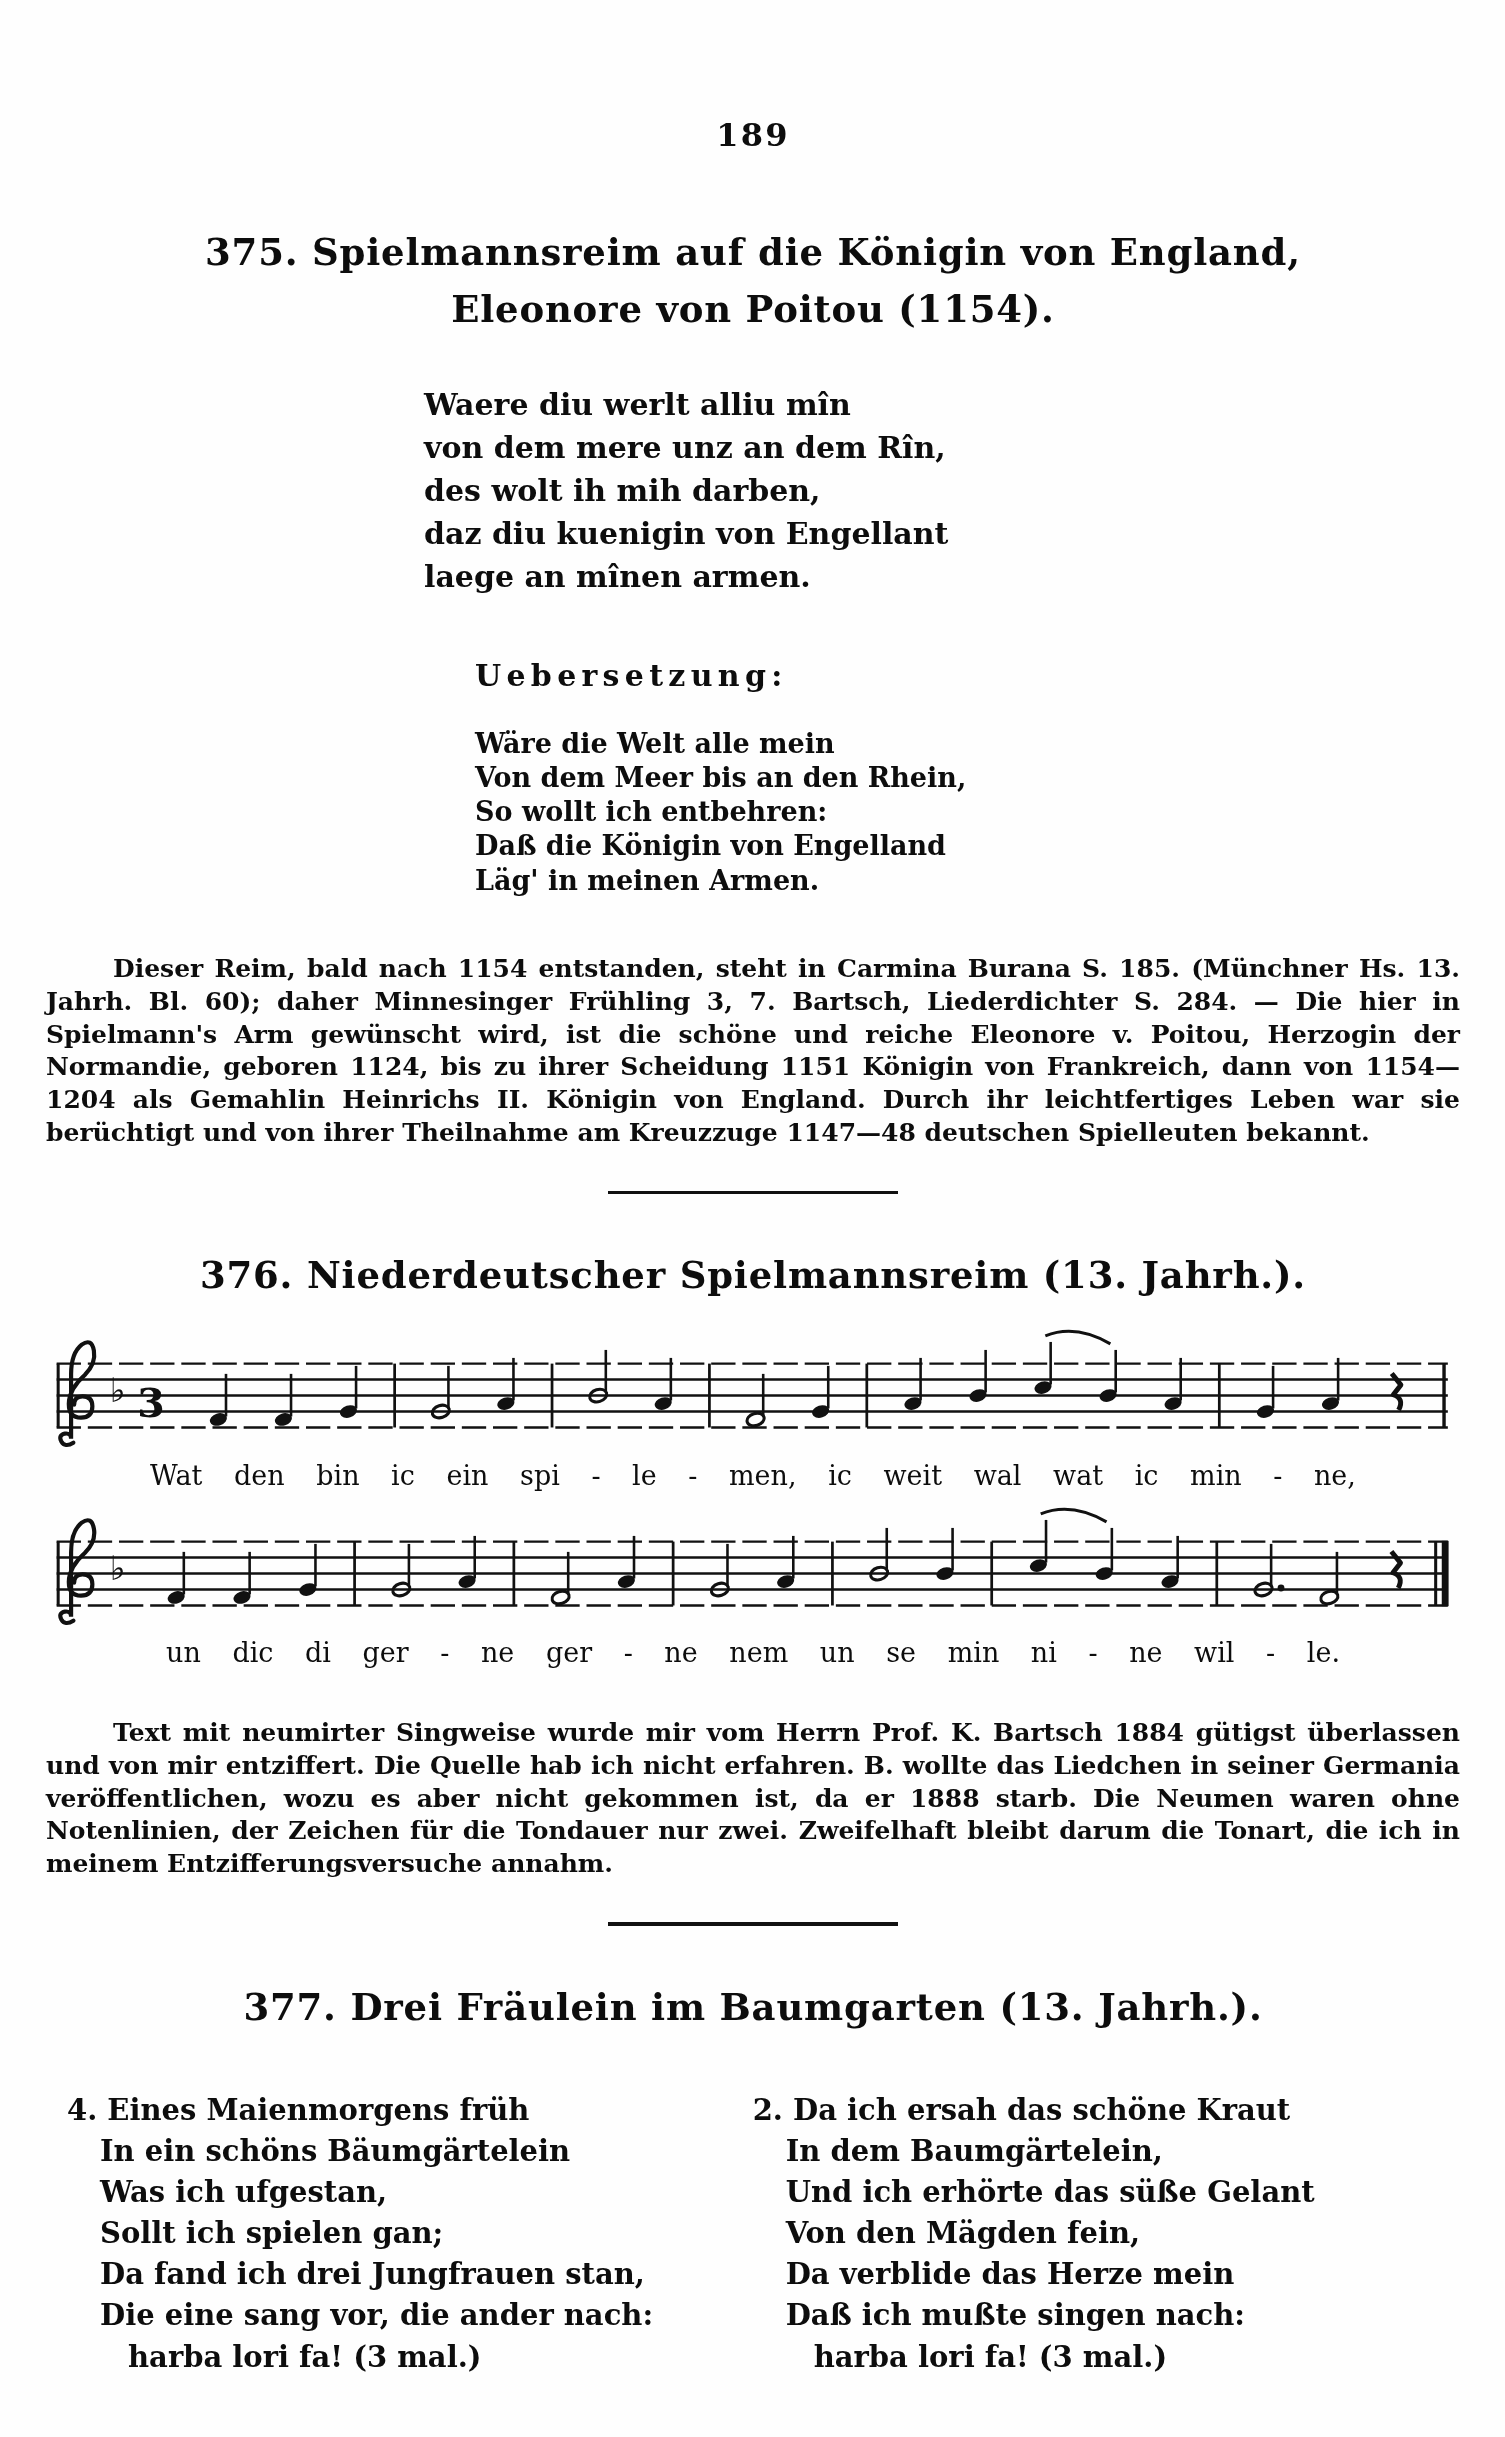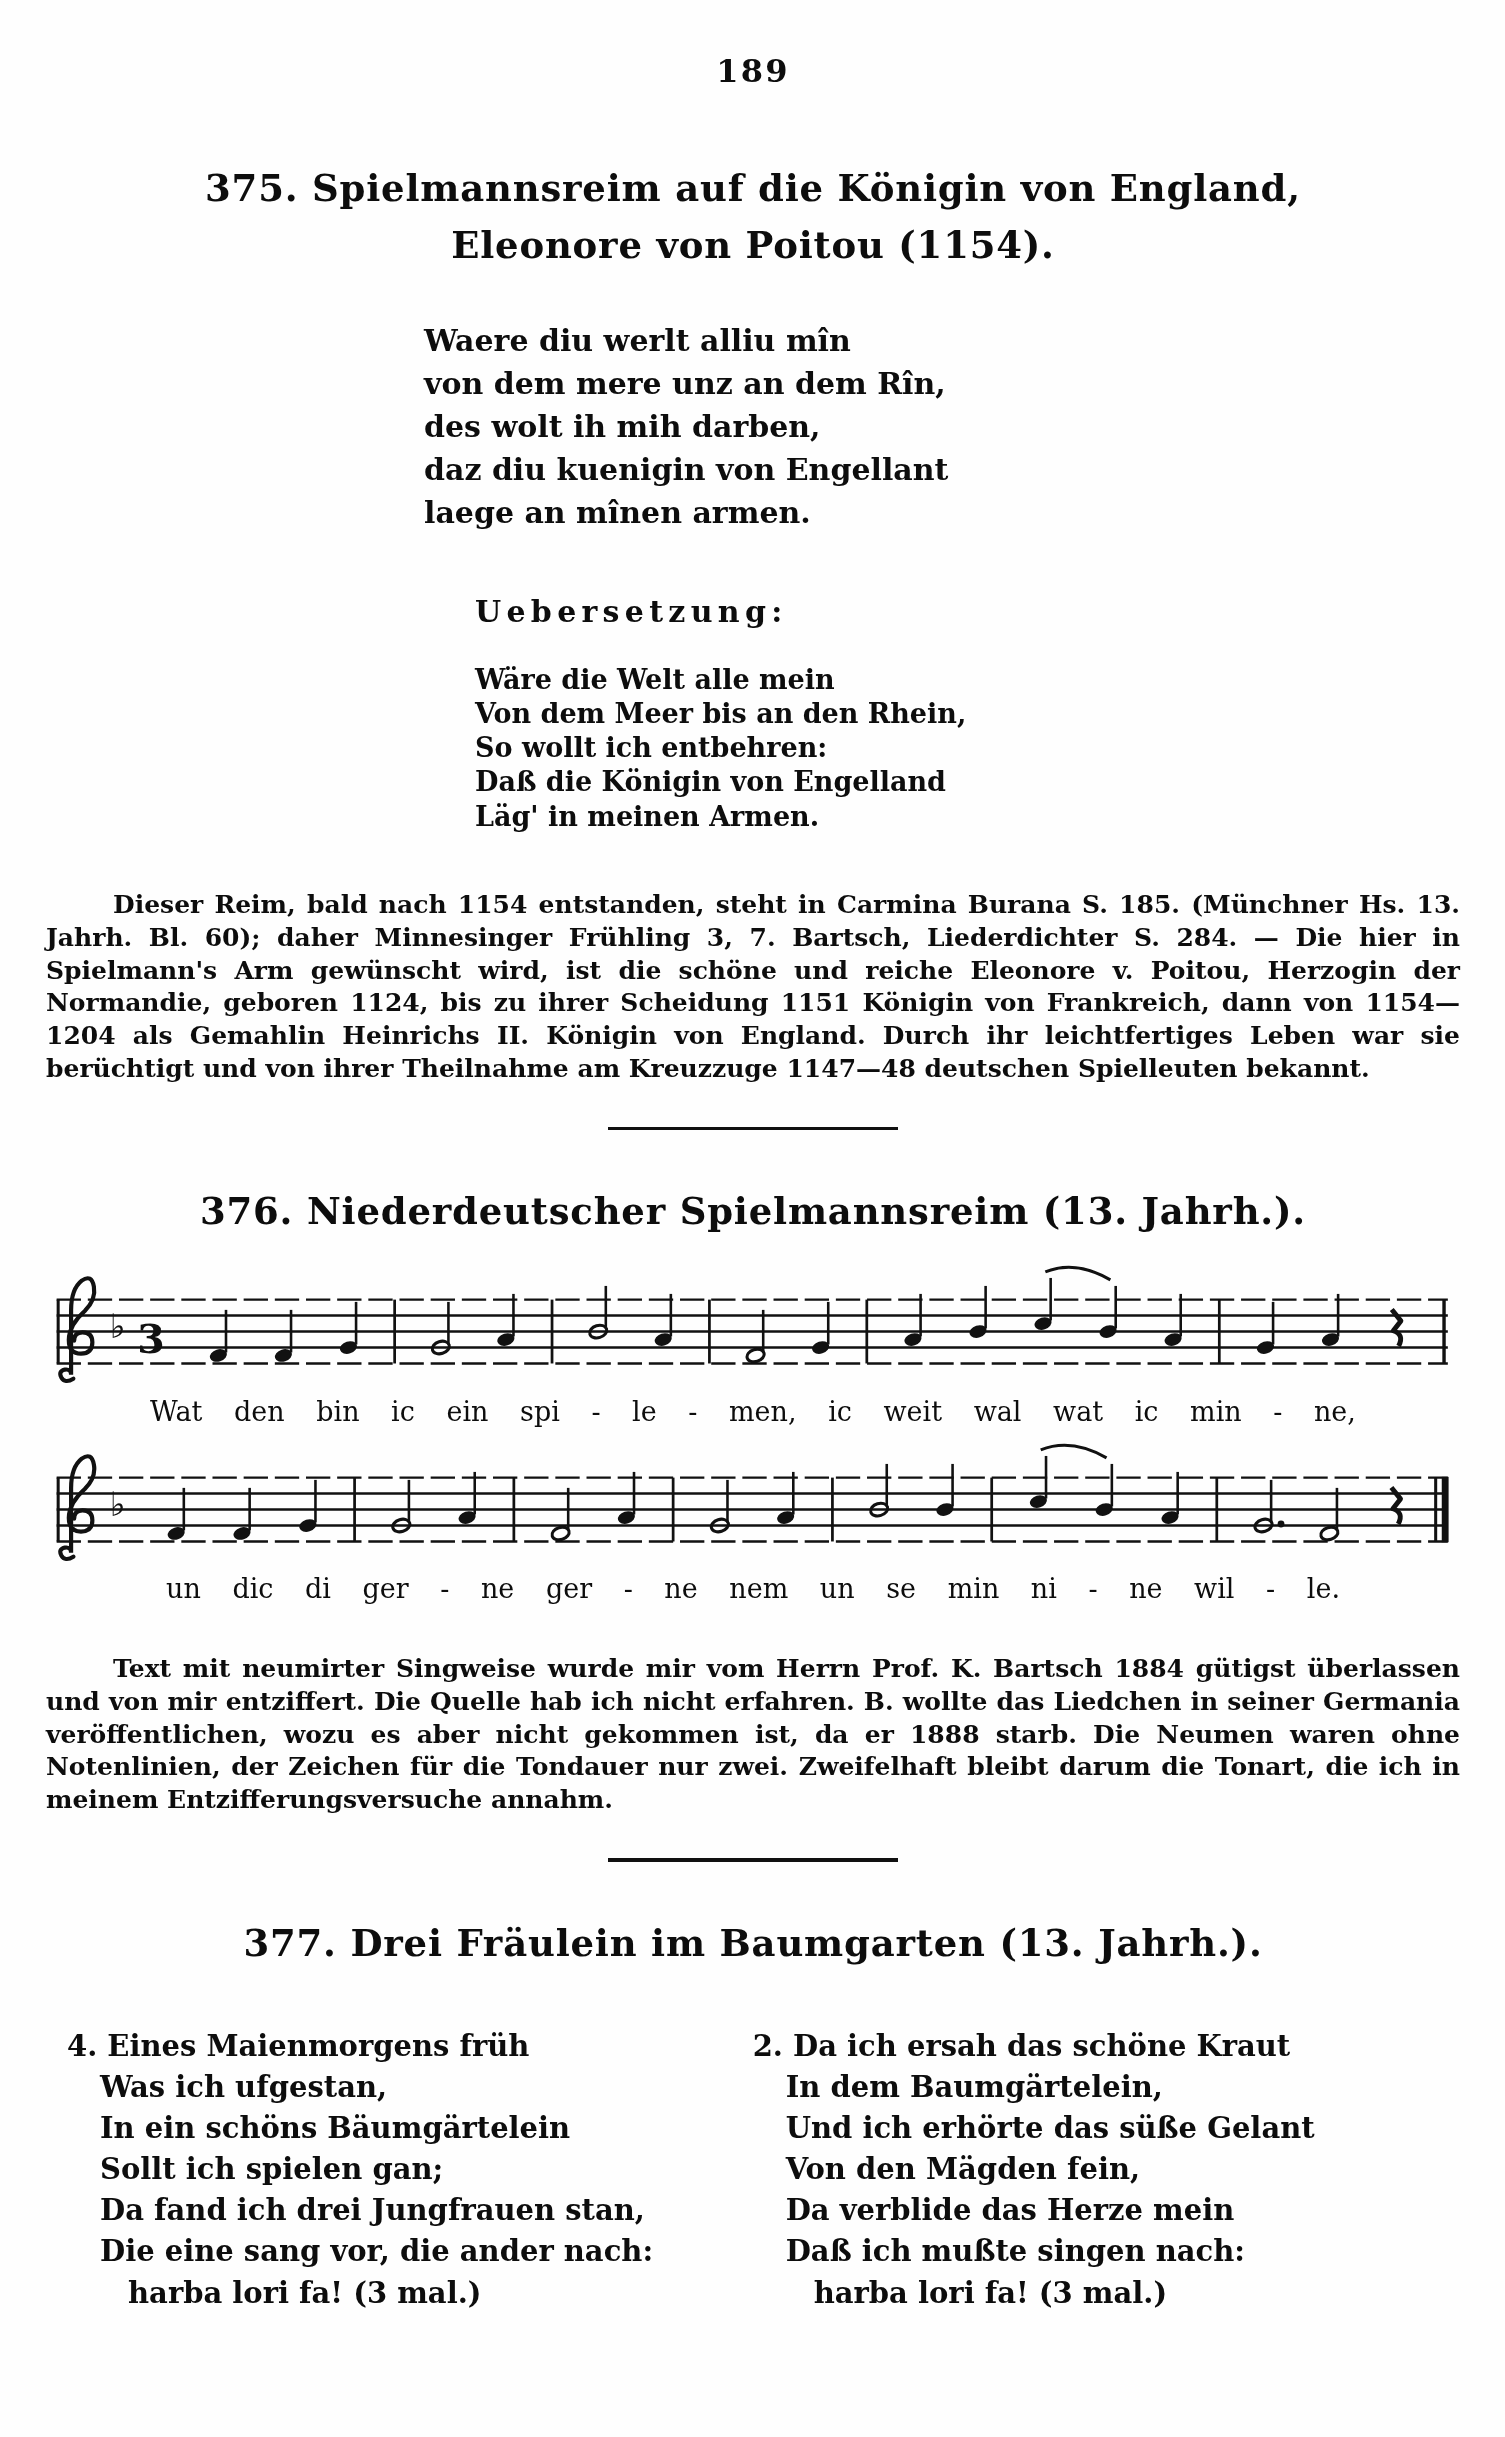--- a/index.html
+++ b/index.html
@@ -2,21 +2,21 @@
 <html style="font-size:12px"><head>
 <meta charset="utf-8">
 <style>
   html,body{margin:0;padding:0;}
   body{
     width:1506px;height:2438px;overflow:hidden;
     background:#fefefe;color:#0d0d0d;
     font-family:"DejaVu Serif", serif;
   }
   .page{position:relative;width:1506px;height:2438px;}
-  .pageno{margin-top:52px;text-align:center;font-size:32px;font-weight:bold;letter-spacing:2.3px;}
+  .pageno{margin-top:116px;text-align:center;font-size:32px;font-weight:bold;letter-spacing:2.3px;}
   .h-main{margin-top:70px;text-align:center;font-size:37px;font-weight:bold;line-height:1.55;letter-spacing:0.8px;}
   .verse-antiqua{margin-top:44px;margin-left:424px;font-size:30px;font-weight:bold;line-height:1.44;}
   .uebers-wrap{margin-top:59px;margin-left:475px;}
   .uebers-head{width:281px;text-align:center;font-size:30px;font-weight:bold;letter-spacing:5.3px;}
   .translation{margin-top:34px;font-size:27px;font-weight:bold;line-height:1.27;}
   .footnote{margin:55px 46px 0 46px;font-size:25px;font-weight:bold;line-height:1.31;text-align:justify;text-indent:67px;}
   .rule{width:290px;height:3.8px;background:#111;margin:41px auto 0 auto;}
   .h-sec{margin-top:59px;text-align:center;font-size:37px;font-weight:bold;letter-spacing:0.8px;}
   .musicblock{margin:30px 0 0 46px;width:1414px;}
   svg.staff{display:block;}
@@ -244,22 +244,22 @@
 
   <p class="footnote" style="margin-top:49px;">Text mit neumirter Singweise wurde mir vom Herrn Prof. K. Bartsch 1884 gütigst überlassen und von mir entziffert. Die Quelle hab ich nicht erfahren. B. wollte das Liedchen in seiner Germania veröffentlichen, wozu es aber nicht gekommen ist, da er 1888 starb. Die Neumen waren ohne Notenlinien, der Zeichen für die Tondauer nur zwei. Zweifelhaft bleibt darum die Tonart, die ich in meinem Entzifferungsversuche annahm.</p>
 
   <div class="rule"></div>
 
   <div class="h-sec">377. Drei Fräulein im Baumgarten (13. Jahrh.).</div>
 
   <div class="cols">
     <div class="col col-left">
       <div>4. Eines Maienmorgens früh</div>
+      <div class="ind">In ein schöns Bäumgärtelein</div>
       <div class="ind">Was ich ufgestan,</div>
-      <div class="ind">In ein schöns Bäumgärtelein</div>
       <div class="ind">Sollt ich spielen gan;</div>
       <div class="ind">Da fand ich drei Jungfrauen stan,</div>
       <div class="ind">Die eine sang vor, die ander nach:</div>
       <div class="ind2">harba lori fa! (3 mal.)</div>
     </div>
     <div class="col col-right">
       <div>2. Da ich ersah das schöne Kraut</div>
       <div class="ind">In dem Baumgärtelein,</div>
       <div class="ind">Und ich erhörte das süße Gelant</div>
       <div class="ind">Von den Mägden fein,</div>

